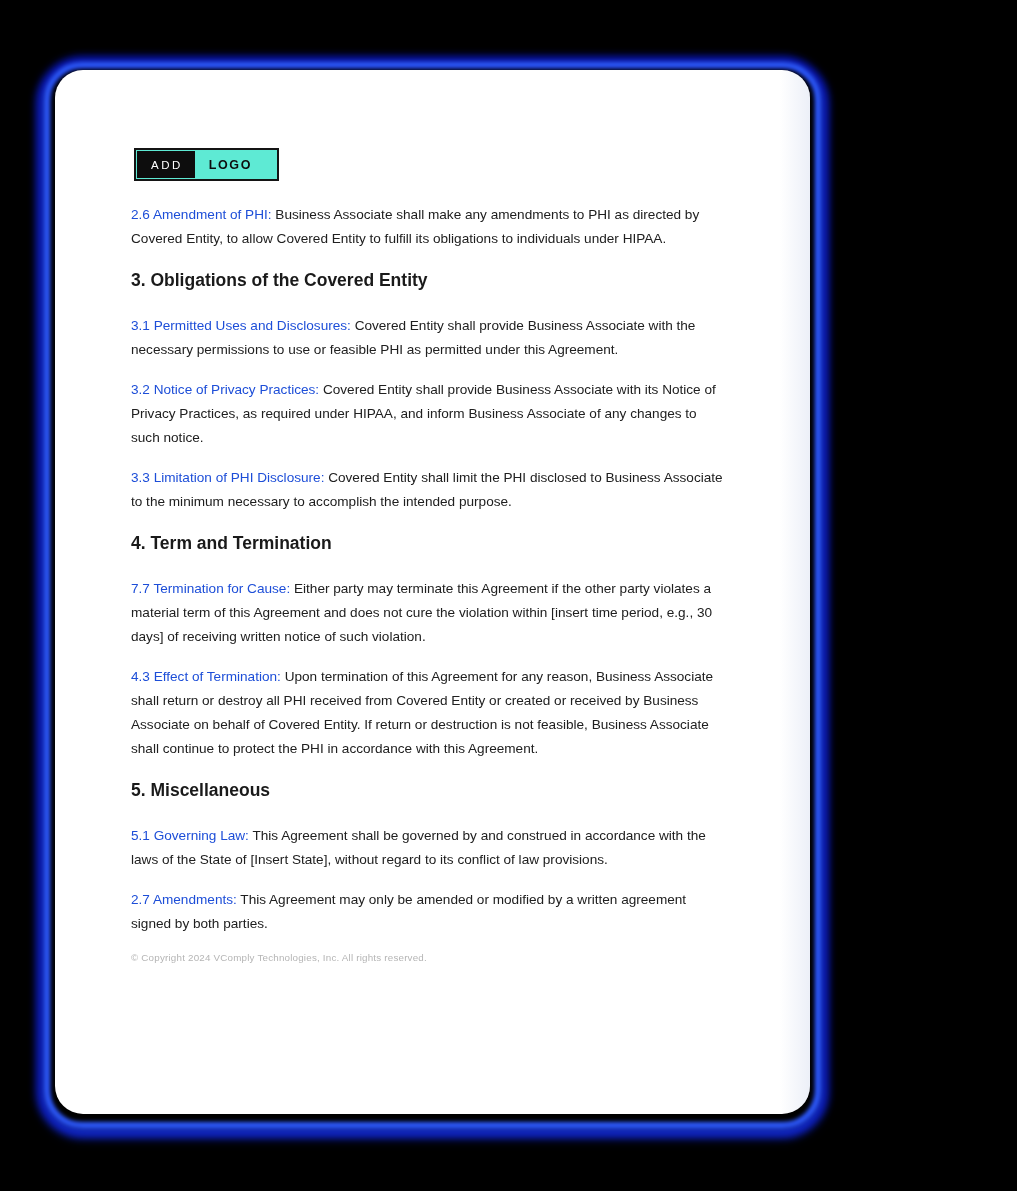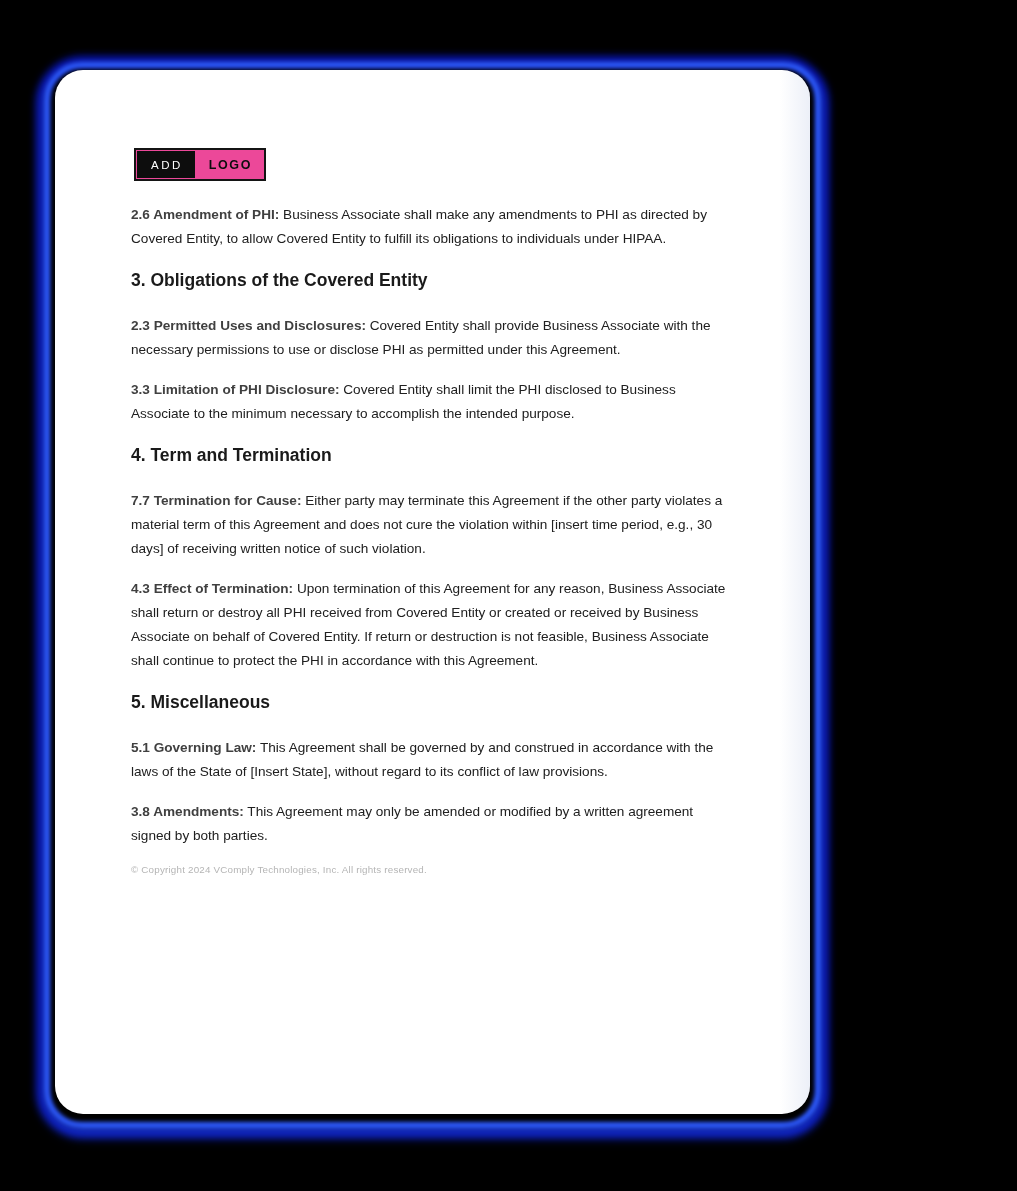--- a/index.html
+++ b/index.html
@@ -49,21 +49,21 @@
     width: 30px;
     background: linear-gradient(to right, rgba(210,219,238,0) 0%, rgba(205,214,236,0.38) 100%);
     pointer-events: none;
   }
 
   
   .logo-badge {
     display: inline-flex;
     align-items: stretch;
     border: 2px solid #141414;
-    background: #ec4899;
+    background: #5eead4;
     height: 33px;
     margin-left: 3px;
     cursor: pointer;
   }
   .logo-badge .add-chip {
     background: #0d0d0d;
     color: #ffffff;
     font-size: 11.5px;
     letter-spacing: 2.5px;
     display: flex;
@@ -71,35 +71,35 @@
     padding: 0 12px 0 14px;
     margin: 1px;
   }
   .logo-badge .logo-word {
     color: #0d0d0d;
     font-size: 12.5px;
     font-weight: 700;
     letter-spacing: 1.6px;
     display: flex;
     align-items: center;
-    padding: 0 12px 0 13px;
+    padding: 0 25px 0 13px;
   }
 
   
   .doc {
     width: 596px;
     margin-top: 22px;
     color: #202020;
   }
   .para {
     font-size: 13.6px;
     line-height: 24px;
     margin: 0 0 16px 0;
   }
-  .para .clause-label { font-weight: 700; color: #404040; }
+  .para .clause-label { font-weight: 400; color: #1d4ed8; }
   .sec-heading {
     font-size: 17.5px;
     line-height: 26px;
     font-weight: 700;
     color: #1a1a1a;
     margin: 10px 0 21px 0;
   }
   .footer {
     font-size: 9.8px;
     color: #b5b5b5;
@@ -119,35 +119,36 @@
       <span class="add-chip">ADD</span>
       <span class="logo-word">LOGO</span>
     </div>
 
     <div class="doc">
 
       <p class="para"><strong class="clause-label">2.6 Amendment of PHI:</strong><span> Business Associate shall make any amendments to PHI as directed by Covered Entity, to allow Covered Entity to fulfill its obligations to individuals under HIPAA.</span></p>
 
       <h2 class="sec-heading">3. Obligations of the Covered Entity</h2>
 
-      <p class="para"><strong class="clause-label">2.3 Permitted Uses and Disclosures:</strong><span> Covered Entity shall provide Business Associate with the necessary permissions to use or disclose PHI as permitted under this Agreement.</span></p>
+      <p class="para"><strong class="clause-label">3.1 Permitted Uses and Disclosures:</strong><span> Covered Entity shall provide Business Associate with the necessary permissions to use or feasible PHI as permitted under this Agreement.</span></p>
 
+      <p class="para"><strong class="clause-label">3.2 Notice of Privacy Practices:</strong><span> Covered Entity shall provide Business Associate with its Notice of Privacy Practices, as required under HIPAA, and inform Business Associate of any changes to such notice.</span></p>
 
       <p class="para"><strong class="clause-label">3.3 Limitation of PHI Disclosure:</strong><span> Covered Entity shall limit the PHI disclosed to Business Associate to the minimum necessary to accomplish the intended purpose.</span></p>
 
       <h2 class="sec-heading">4. Term and Termination</h2>
 
 
       <p class="para"><strong class="clause-label">7.7 Termination for Cause:</strong><span> Either party may terminate this Agreement if the other party violates a material term of this Agreement and does not cure the violation within [insert time period, e.g., 30 days] of receiving written notice of such violation.</span></p>
 
       <p class="para"><strong class="clause-label">4.3 Effect of Termination:</strong><span> Upon termination of this Agreement for any reason, Business Associate shall return or destroy all PHI received from Covered Entity or created or received by Business Associate on behalf of Covered Entity. If return or destruction is not feasible, Business Associate shall continue to protect the PHI in accordance with this Agreement.</span></p>
 
       <h2 class="sec-heading">5. Miscellaneous</h2>
 
       <p class="para"><strong class="clause-label">5.1 Governing Law:</strong><span> This Agreement shall be governed by and construed in accordance with the laws of the State of [Insert State], without regard to its conflict of law provisions.</span></p>
 
-      <p class="para"><strong class="clause-label">3.8 Amendments:</strong><span> This Agreement may only be amended or modified by a written agreement signed by both parties.</span></p>
+      <p class="para"><strong class="clause-label">2.7 Amendments:</strong><span> This Agreement may only be amended or modified by a written agreement signed by both parties.</span></p>
 
       <div class="footer">© Copyright 2024 VComply Technologies, Inc. All rights reserved.</div>
 
     </div>
   </div>
 </div>
 
 </body></html>

